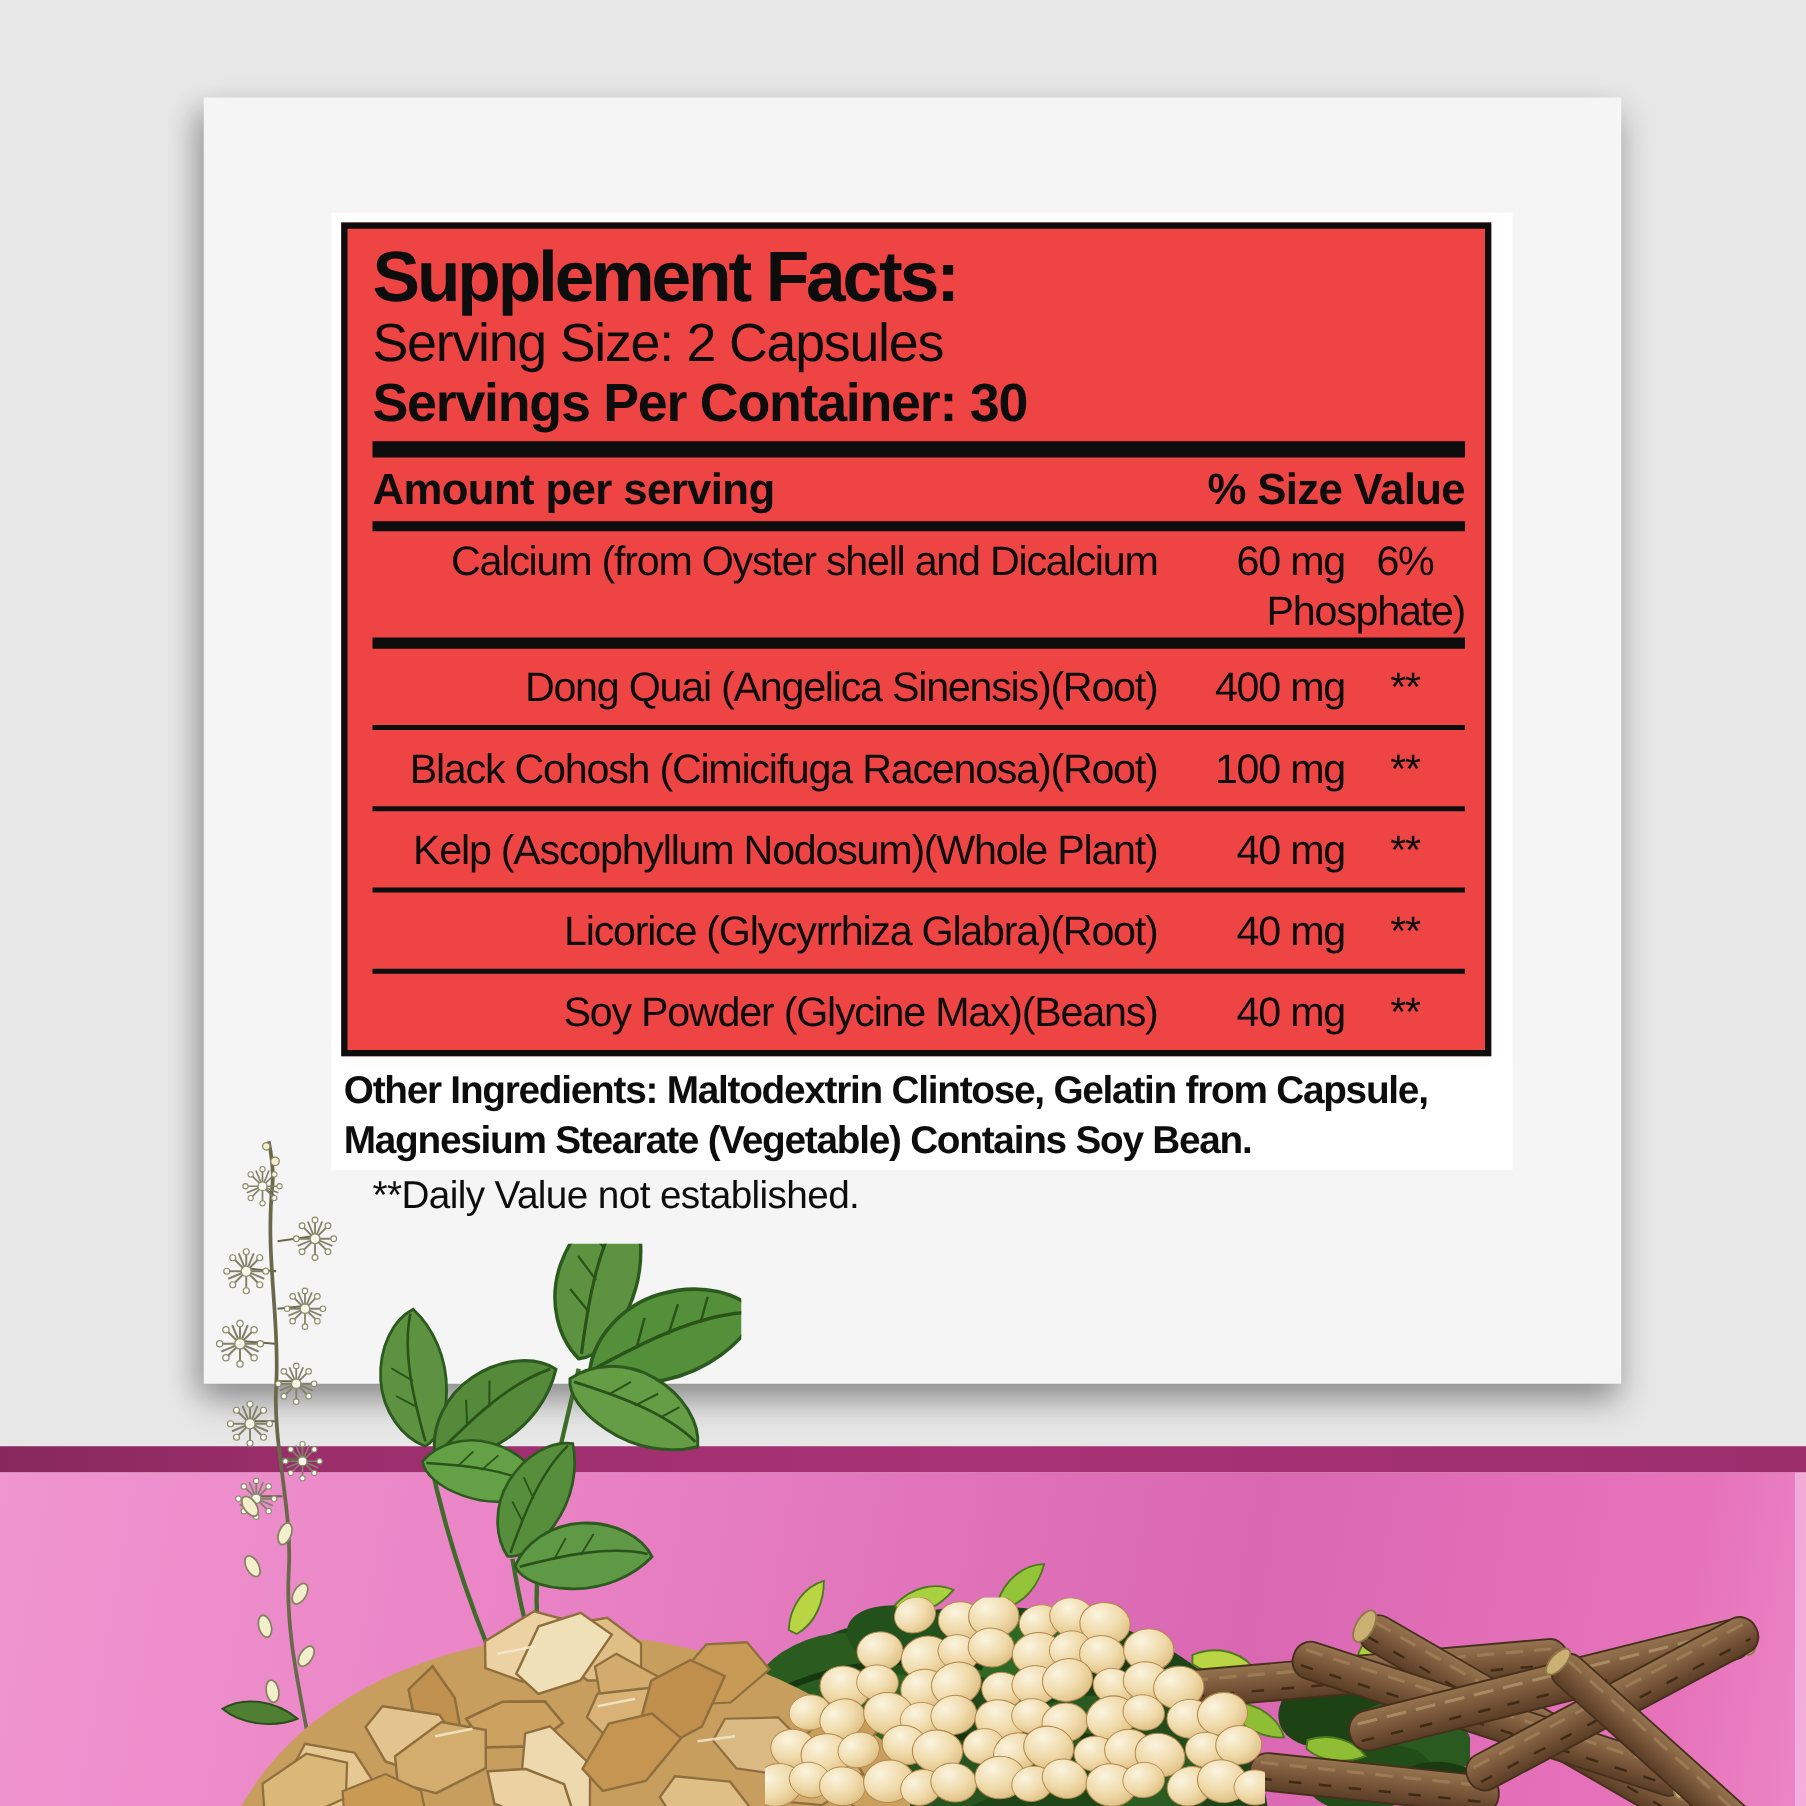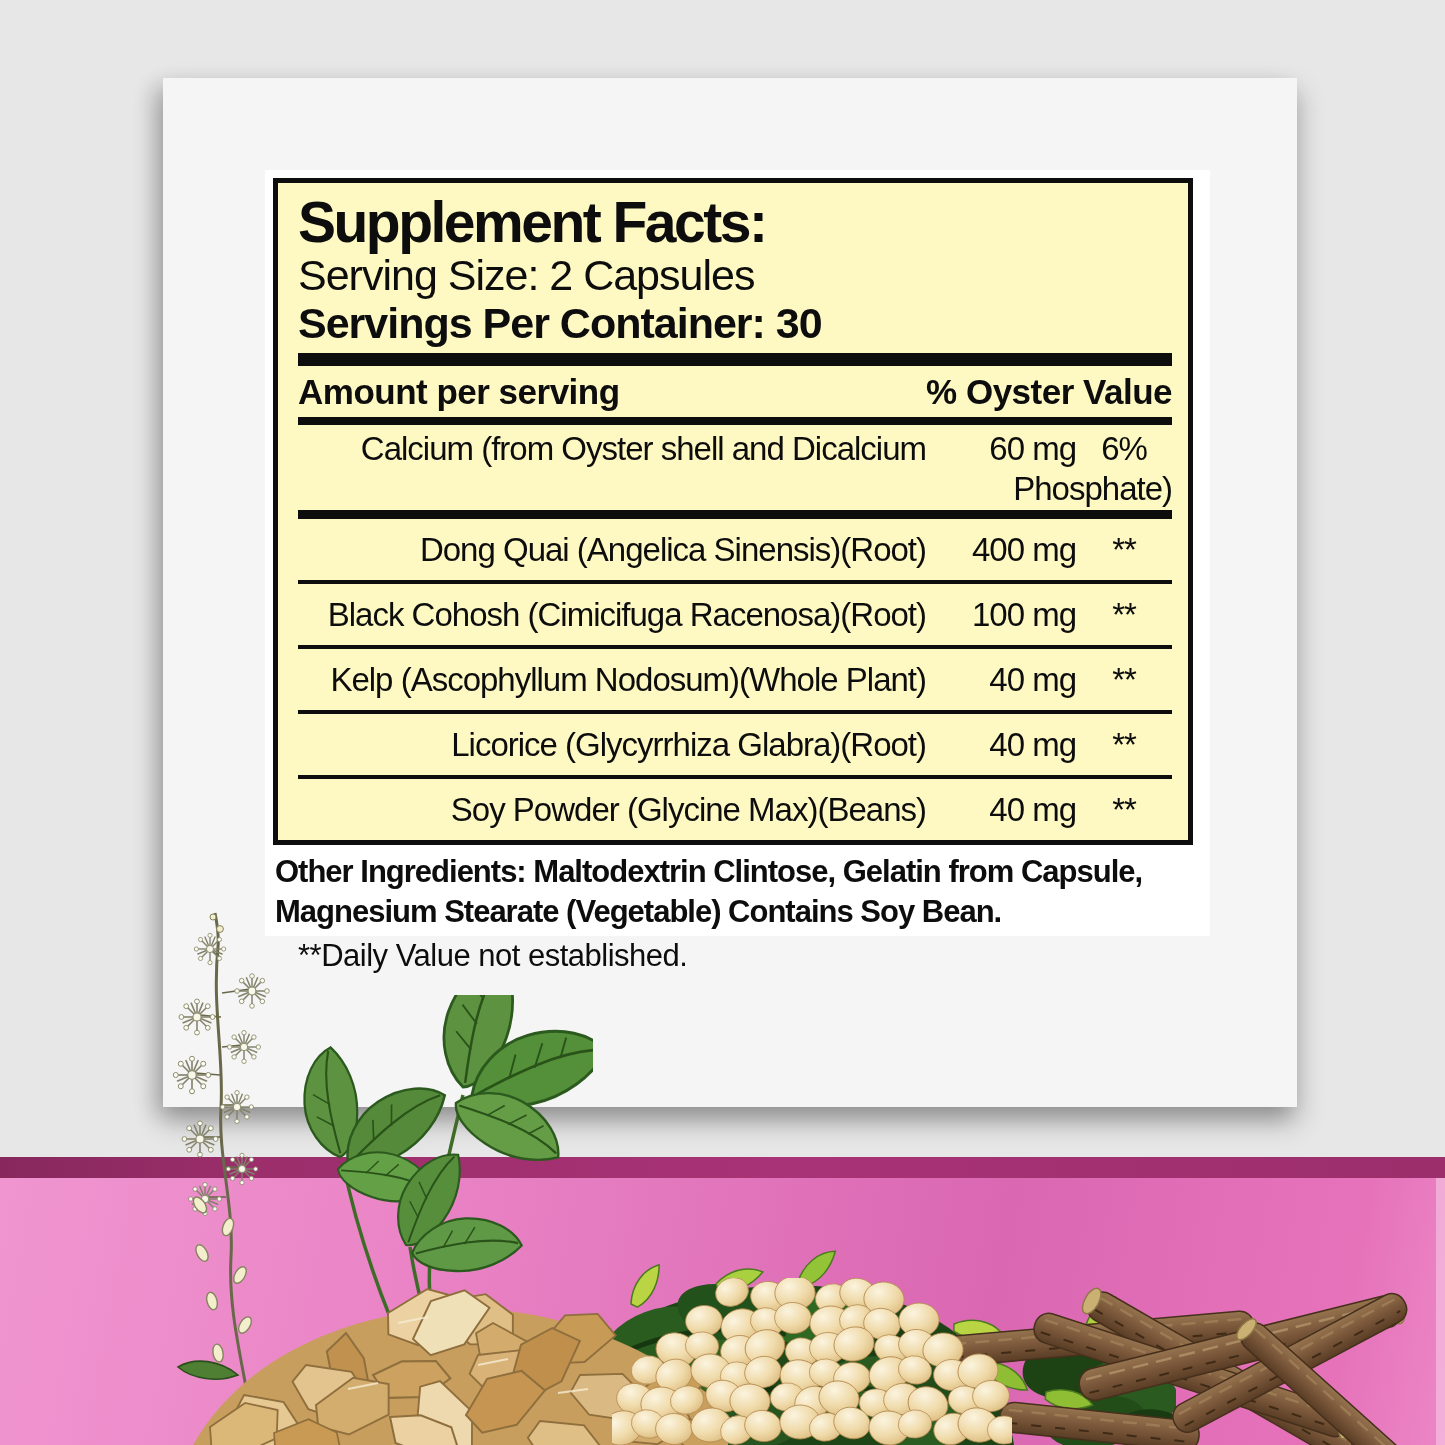--- a/index.html
+++ b/index.html
@@ -15,21 +15,21 @@
           background:linear-gradient(100deg,#f095d0 0%,#ea84c6 28%,#da67b2 68%,#e673ba 92%,#ec86c6 100%);}
   .pink-edge{position:absolute;right:0;top:1178px;width:9px;height:267px;background:rgba(255,255,255,0.35);}
 
   
   .card{position:absolute;left:163px;top:78px;width:1134px;height:1029px;background:#f5f5f5;
         box-shadow:0 14px 26px rgba(0,0,0,0.30),-10px 8px 20px rgba(0,0,0,0.14);z-index:1;}
   .label-backing{position:absolute;left:265px;top:170px;width:945px;height:762px;background:#ffffff;z-index:2;}
 
   
   .facts{position:absolute;left:273px;top:178px;width:920px;height:667px;box-sizing:border-box;
-         border:5px solid #0d0d0d;background:#fef9c3;padding:10px 16px 0 20px;z-index:3;}
+         border:5px solid #0d0d0d;background:#ef4444;padding:10px 16px 0 20px;z-index:3;}
   .facts .title{font-size:57px;font-weight:bold;letter-spacing:-2.5px;line-height:58px;}
   .facts .serving{font-size:43px;letter-spacing:-1px;line-height:45px;margin-top:2px;}
   .facts .servings{font-size:43px;font-weight:bold;letter-spacing:-1px;line-height:50px;}
   .bar{background:#0d0d0d;}
   .bar.b13{height:13px;margin-top:5px;}
   .bar.b9{height:9px;}
   .bar.b8{height:8px;margin-top:6px;}
   .bar.heavy{height:13px;}
   .thead{display:flex;justify-content:space-between;align-items:flex-end;margin-top:7px;
          font-size:35px;font-weight:bold;letter-spacing:-0.5px;line-height:38px;gap:10px;}
@@ -72,21 +72,21 @@
   <div class="card"></div>
   <div class="label-backing"></div>
 
   <div class="facts">
     <div class="title">Supplement Facts:</div>
     <div class="serving">Serving Size: 2 Capsules</div>
     <div class="servings">Servings Per Container: 30</div>
     <div class="bar b13"></div>
     <div class="thead">
       <span>Amount per serving</span>
-      <span>% Oyster Value</span>
+      <span>% Size Value</span>
     </div>
     <div class="bar b8"></div>
 
     <div class="tbl">
       <div class="calc1">
         <span class="tname">Calcium (from Oyster shell and Dicalcium</span>
         <span class="tamt">60 mg</span>
         <span class="tdv">6%</span>
       </div>
       <div class="calc2">

